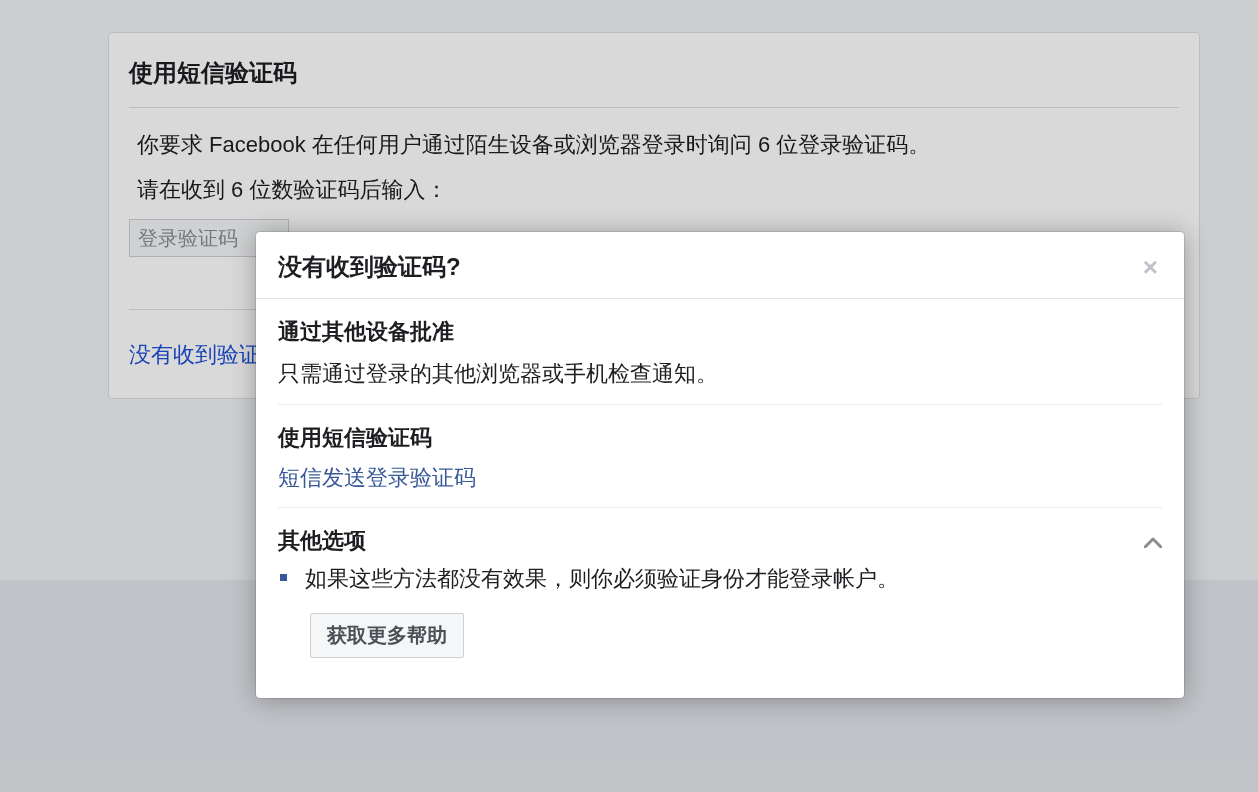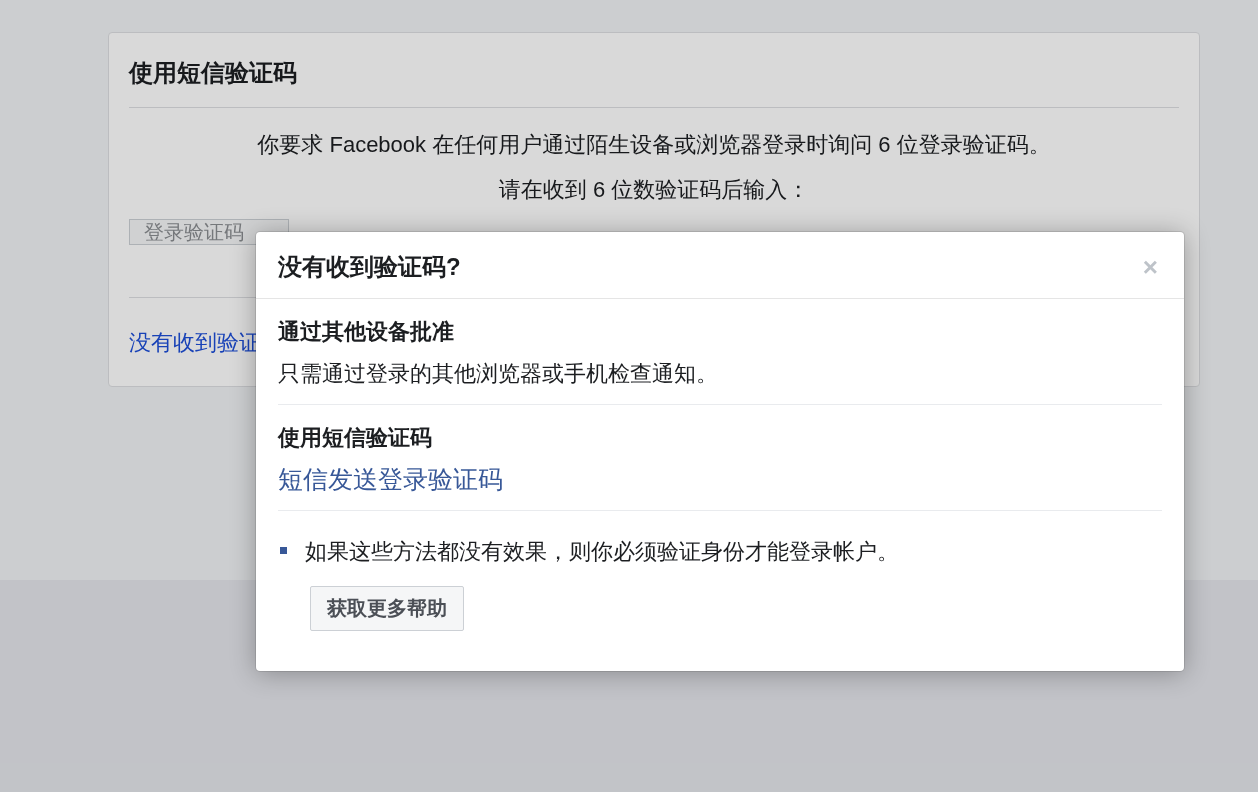--- a/index.html
+++ b/index.html
@@ -13,24 +13,24 @@
     .panel {
       position: absolute; top: 32px; left: 108px; width: 1092px;
       background: #ffffff; border: 1px solid #dddfe2; border-radius: 4px;
       padding: 24px 20px 16px;
     }
     .panel-title {
       font-size: 24px; font-weight: 700; color: #1c1e21; padding-bottom: 18px;
       border-bottom: 1px solid #dddfe2;
     }
     .panel-body { padding-top: 14px; font-size: 22px; color: #1c1e21; line-height: 1.7; }
-    .panel-body p { margin: 4px 0 8px; text-align: center; }
+    .panel-body p { margin: 4px 8px 8px; }
     .code-input {
-      margin-top: 10px; width: 160px; height: 26px; border: 1px solid #ccd0d5;
-      background: #f5f6f7; font-size: 20px; color: #8a8d91; padding: 4px 14px; display: flex; align-items: center;
+      margin-top: 10px; width: 160px; height: 38px; border: 1px solid #ccd0d5;
+      background: #f5f6f7; font-size: 20px; color: #8a8d91; padding: 4px 8px; display: flex; align-items: center;
     }
     .panel-footer { margin-top: 52px; border-top: 1px solid #dddfe2; padding-top: 18px;
       display: flex; justify-content: space-between; align-items: center; }
     .link { color: #1d4ed8; font-size: 22px; text-decoration: none; }
     .btn-primary {
       background: #385898; color: #fff; font-size: 22px; font-weight: 700;
       border: 2px solid #3b82f6; border-radius: 3px; padding: 10px 22px;
     }
 
     .modal {
@@ -43,21 +43,21 @@
       padding: 18px 22px 14px; display: flex; justify-content: space-between; align-items: center;
       border-bottom: 1px solid #e5e5e5;
     }
     .modal-title { font-size: 24px; font-weight: 700; color: #1c1e21; }
     .close-x { color: #bec3c9; font-size: 26px; line-height: 1; font-weight: 700; cursor: pointer; padding: 4px; }
     .modal-body { padding: 0 22px 26px; }
     .section { padding: 18px 0 14px; border-bottom: 1px solid #e9ebee; }
     .section:last-child { border-bottom: none; }
     .section-title { font-size: 22px; font-weight: 700; color: #1c1e21; margin-bottom: 10px; }
     .section-text { font-size: 22px; color: #1c1e21; line-height: 1.5; }
-    .section-link { font-size: 25px; color: #385898; }
+    .section-link { font-size: 22px; color: #385898; }
     .other-header { display: flex; justify-content: space-between; align-items: center; }
     .chev { color: #8a8d91; font-size: 22px; font-weight: 700; }
     .bullet-line { display: flex; align-items: flex-start; gap: 18px; margin-top: 6px; }
     .bullet-sq { width: 7px; height: 7px; background: #385898; margin-top: 12px; flex-shrink: 0; margin-left: 2px; }
     .btn-secondary {
       display: inline-block; margin-top: 18px; margin-left: 32px;
       background: #f5f6f7; border: 1px solid #ccd0d5; border-radius: 2px;
       font-size: 20px; color: #4b4f56; font-weight: 700; padding: 8px 16px;
     }
   </style>
@@ -92,20 +92,28 @@
       <div class="section-title">通过其他设备批准</div>
       <div class="section-text">只需通过登录的其他浏览器或手机检查通知。</div>
     </div>
 
     <div class="section">
       <div class="section-title">使用短信验证码</div>
       <a class="section-link">短信发送登录验证码</a>
     </div>
 
     <div class="section">
+      <div class="other-header">
+        <div class="section-title" style="margin-bottom:0">其他选项</div>
+        <div class="chev">
+          <svg width="18" height="12" viewBox="0 0 18 12">
+              <path d="M1 11 L9 3 L17 11" stroke="#8a8d91" stroke-width="3" fill="none" stroke-linecap="round" stroke-linejoin="round"></path>
+            </svg>
+        </div>
+      </div>
       <div class="bullet-line">
         <div class="bullet-sq"></div>
         <div class="section-text">如果这些方法都没有效果，则你必须验证身份才能登录帐户。</div>
       </div>
       <button class="btn-secondary">获取更多帮助</button>
     </div>
 
   </div>
 </div>
 

